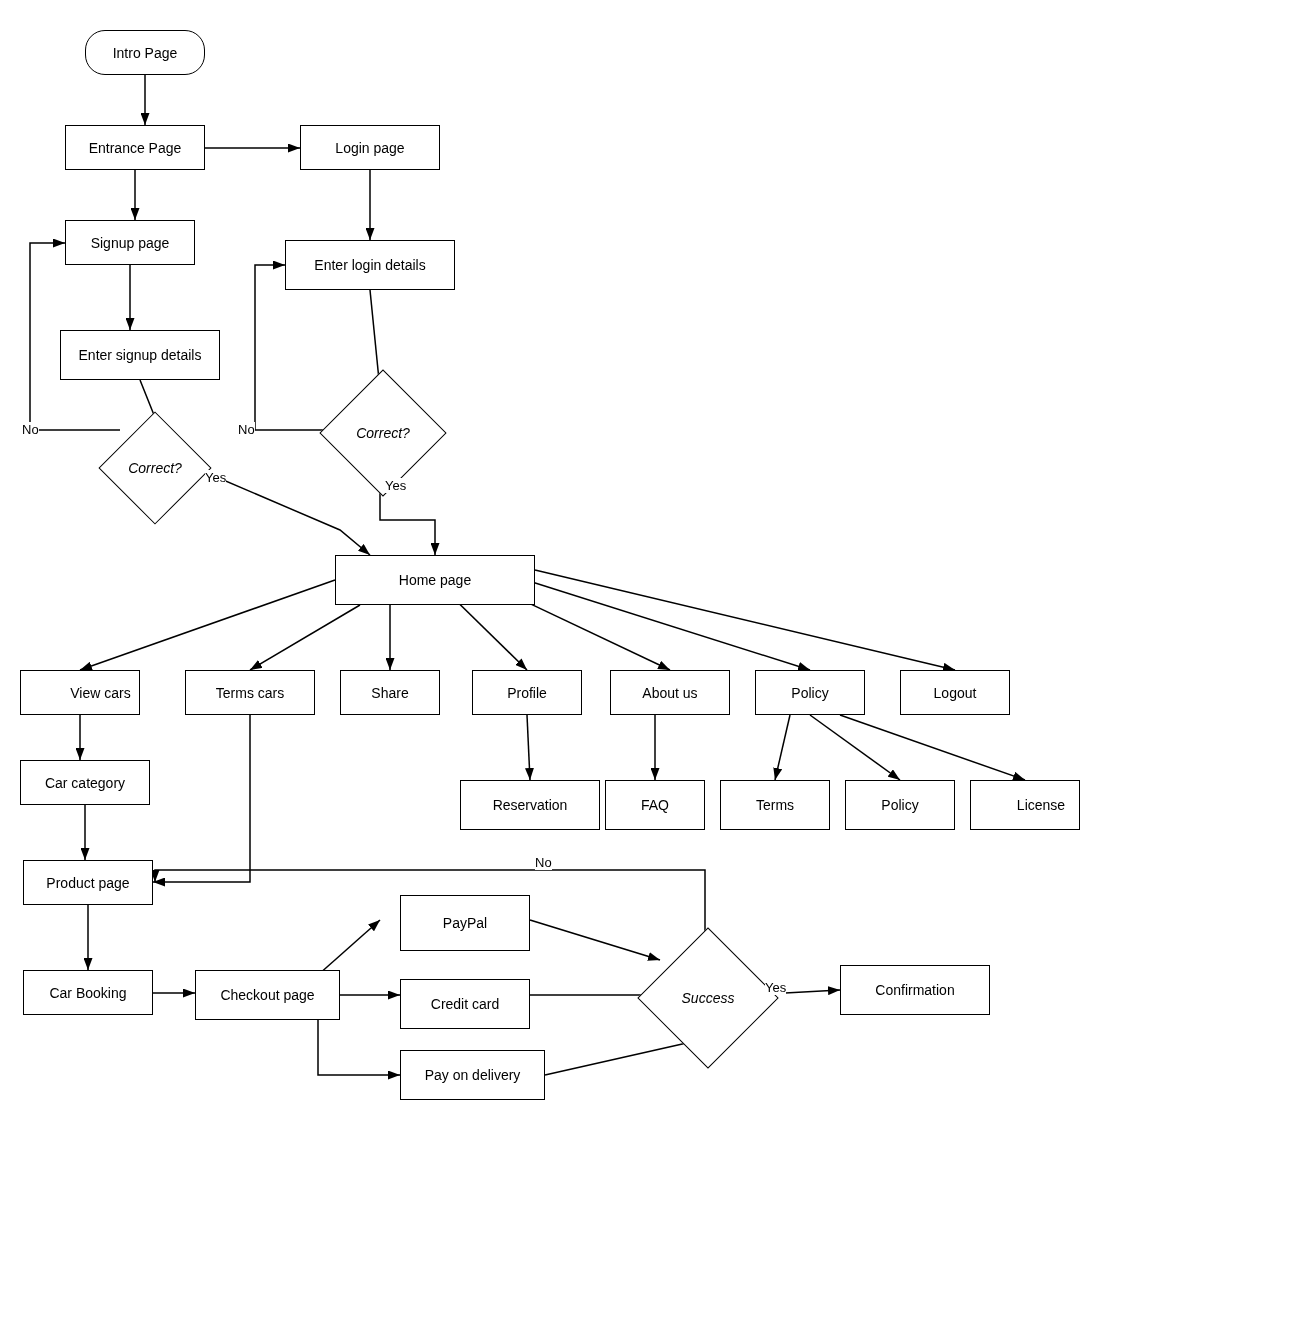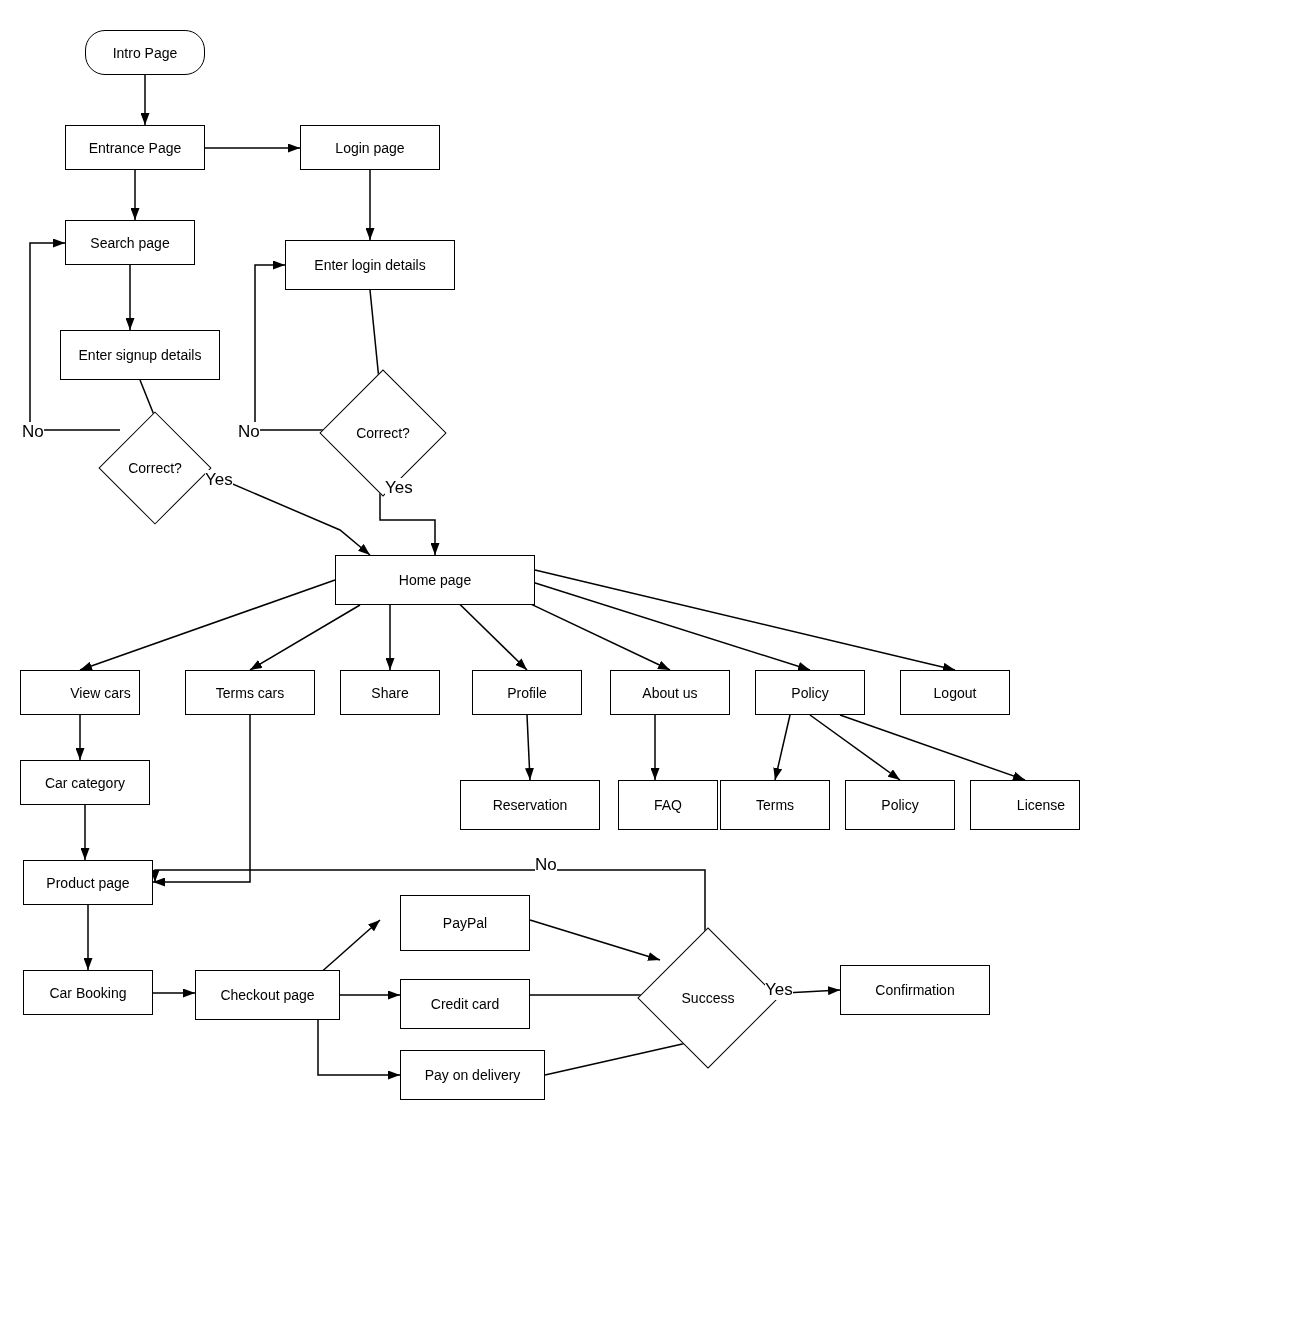--- a/index.html
+++ b/index.html
@@ -33,32 +33,33 @@
       transform: rotate(45deg);
       border: 1.5px solid #000;
     }
     .diamond-label {
       position: absolute;
       display: flex;
       align-items: center;
       justify-content: center;
       text-align: center;
       pointer-events: none;
+      font-style: italic;
     }
     svg.arrows {
       position: absolute;
       top: 0; left: 0;
       width: 1312px;
       height: 1320px;
       overflow: visible;
       pointer-events: none;
     }
     .arrow-label {
       position: absolute;
-      font-size: 17px;
+      font-size: 13px;
       background: #fff;
     }
   </style>
 </head>
 <body>
 
 <div class="canvas">
 
   <svg class="arrows">
     <defs>
@@ -148,21 +149,21 @@
 
   <div class="node rect" style="left:65px;top:125px;width:140px;height:45px;">
     <span>Entrance Page</span>
   </div>
 
   <div class="node rect" style="left:300px;top:125px;width:140px;height:45px;">
     <span>Login page</span>
   </div>
 
   <div class="node rect" style="left:65px;top:220px;width:130px;height:45px;">
-    <span>Search page</span>
+    <span>Signup page</span>
   </div>
 
   <div class="node rect" style="left:285px;top:240px;width:170px;height:50px;">
     <span>Enter login details</span>
   </div>
 
   <div class="node rect" style="left:60px;top:330px;width:160px;height:50px;">
     <span>Enter signup details</span>
   </div>
 
@@ -229,21 +230,21 @@
   </div>
 
   <div class="node rect" style="left:20px;top:760px;width:130px;height:45px;">
     <span>Car category</span>
   </div>
 
   <div class="node rect" style="left:460px;top:780px;width:140px;height:50px;">
     <span>Reservation</span>
   </div>
 
-  <div class="node rect" style="left:605px;top:780px;width:100px;height:50px;margin-left:13px;">
+  <div class="node rect" style="left:605px;top:780px;width:100px;height:50px;">
     <span>FAQ</span>
   </div>
 
   <div class="node rect" style="left:720px;top:780px;width:110px;height:50px;">
     <span>Terms</span>
   </div>
 
   <div class="node rect" style="left:845px;top:780px;width:110px;height:50px;">
     <span>Policy</span>
   </div>

